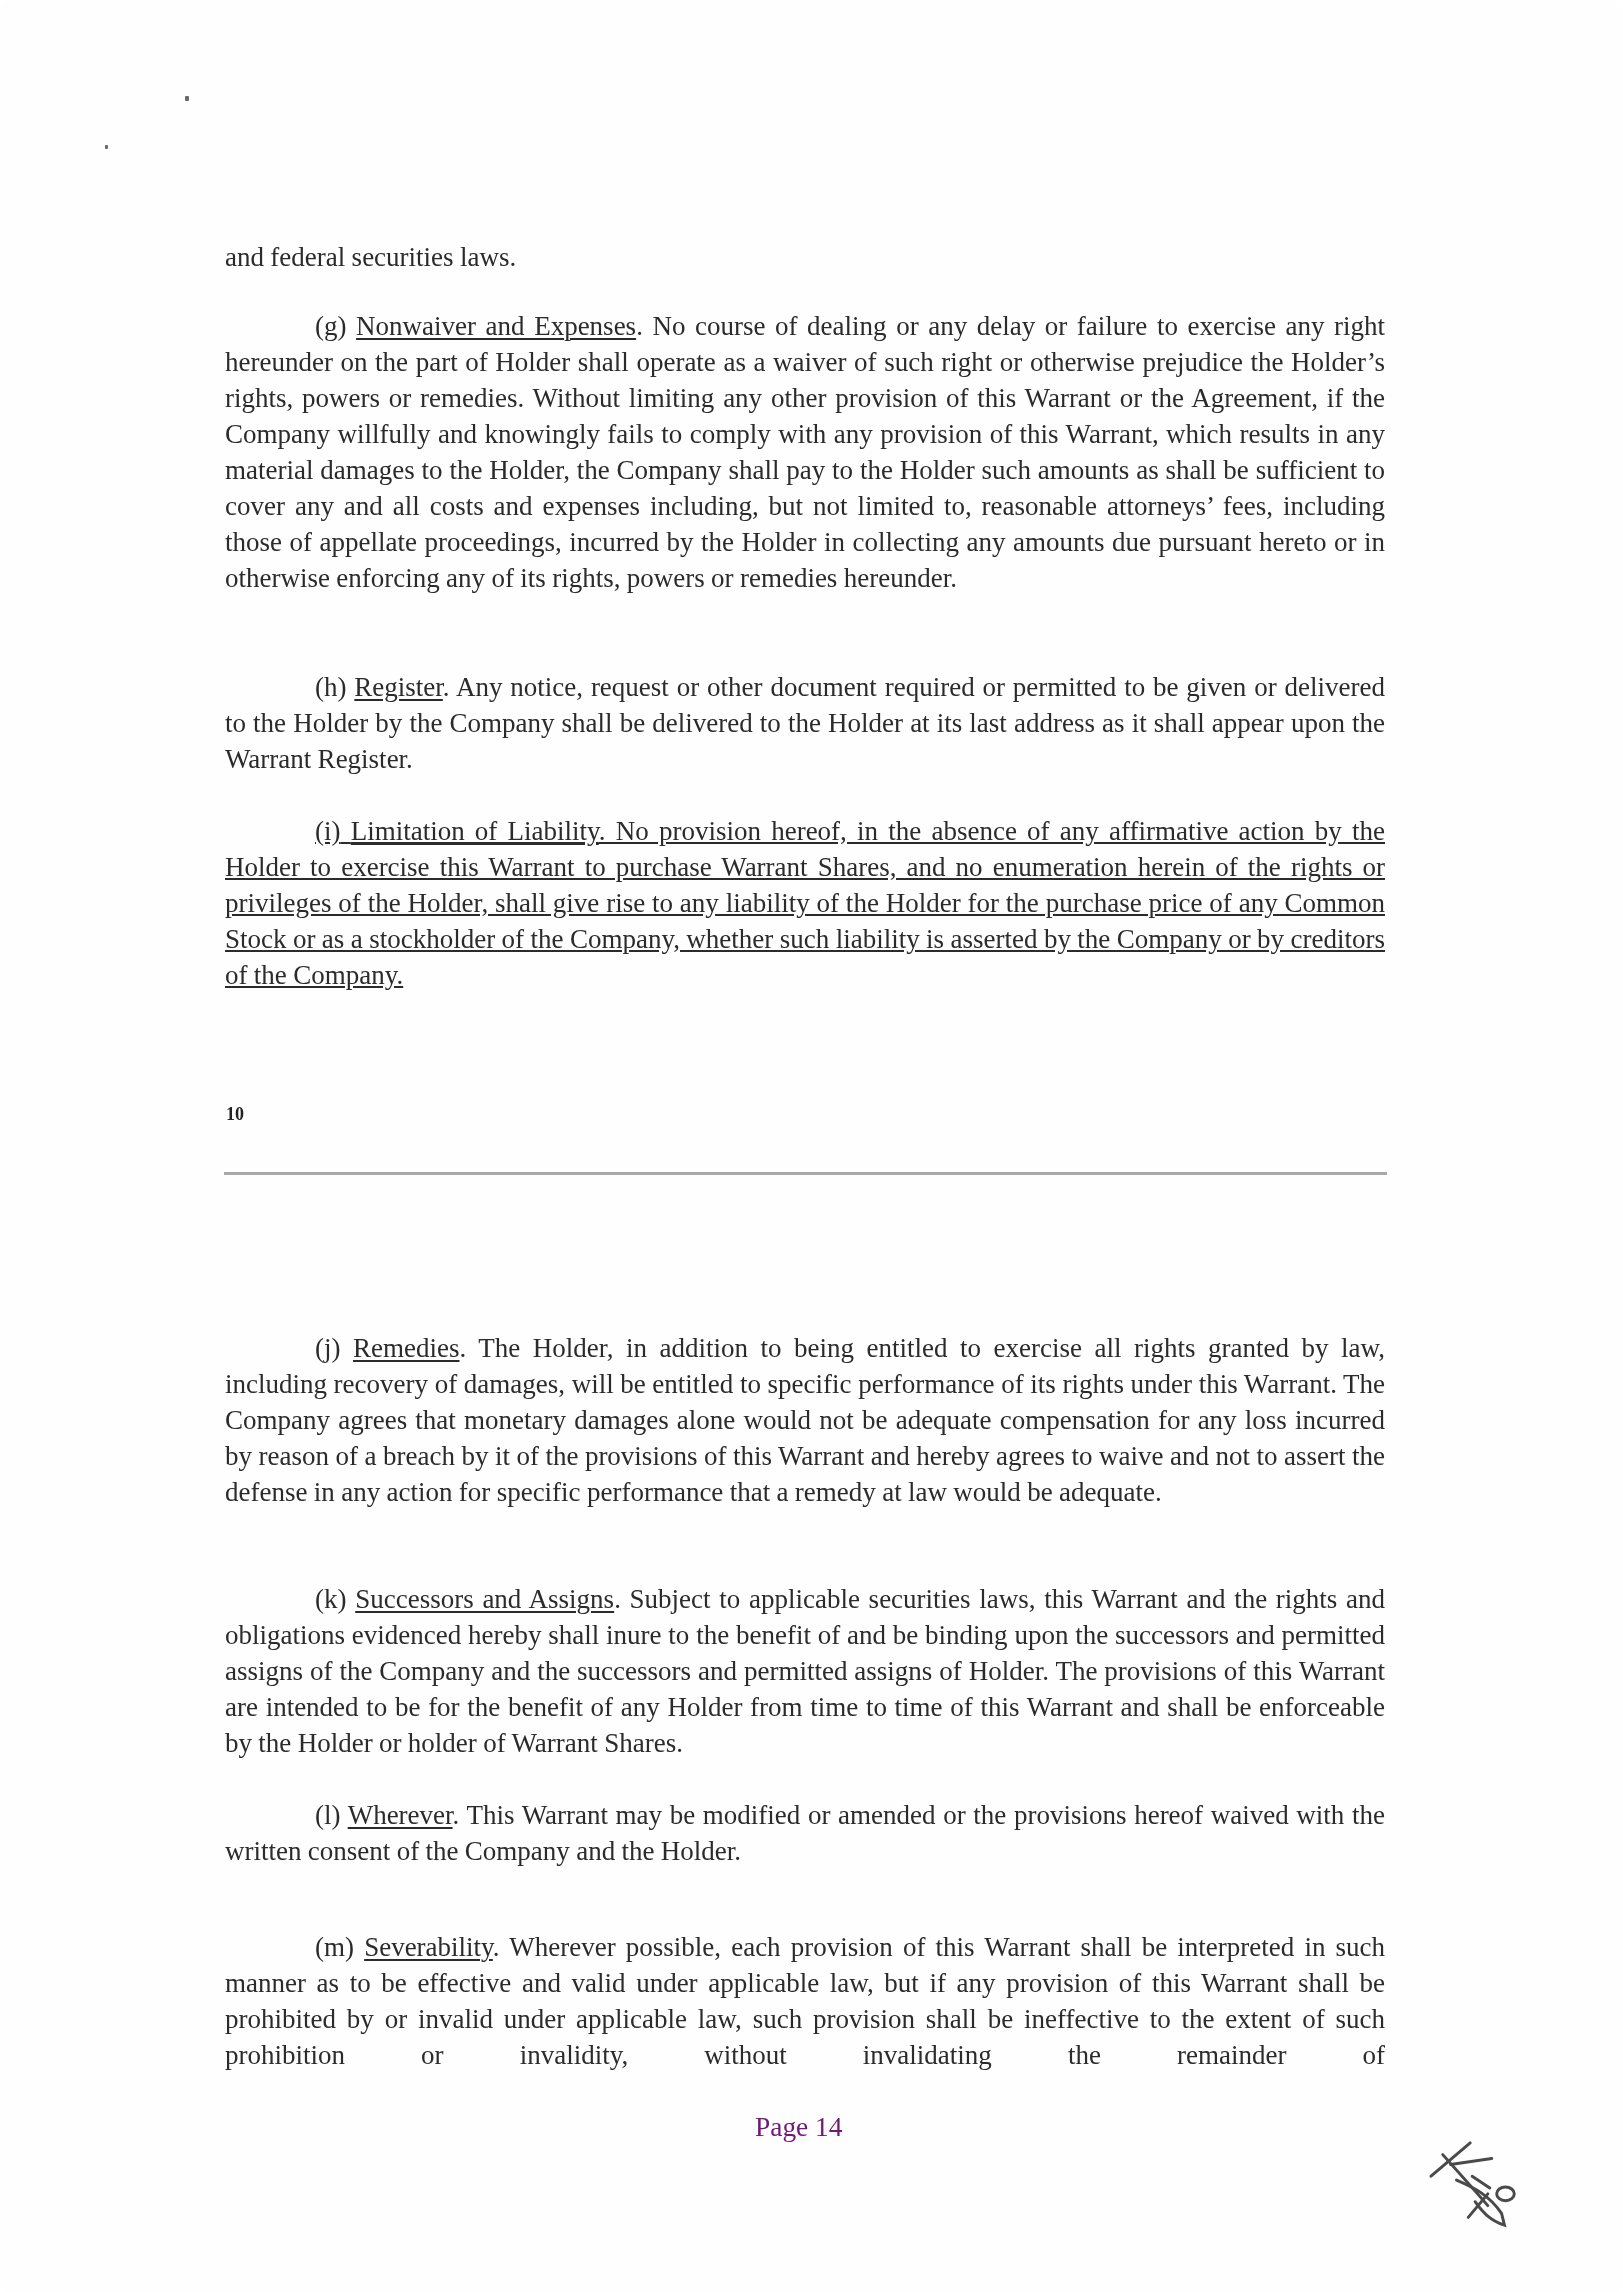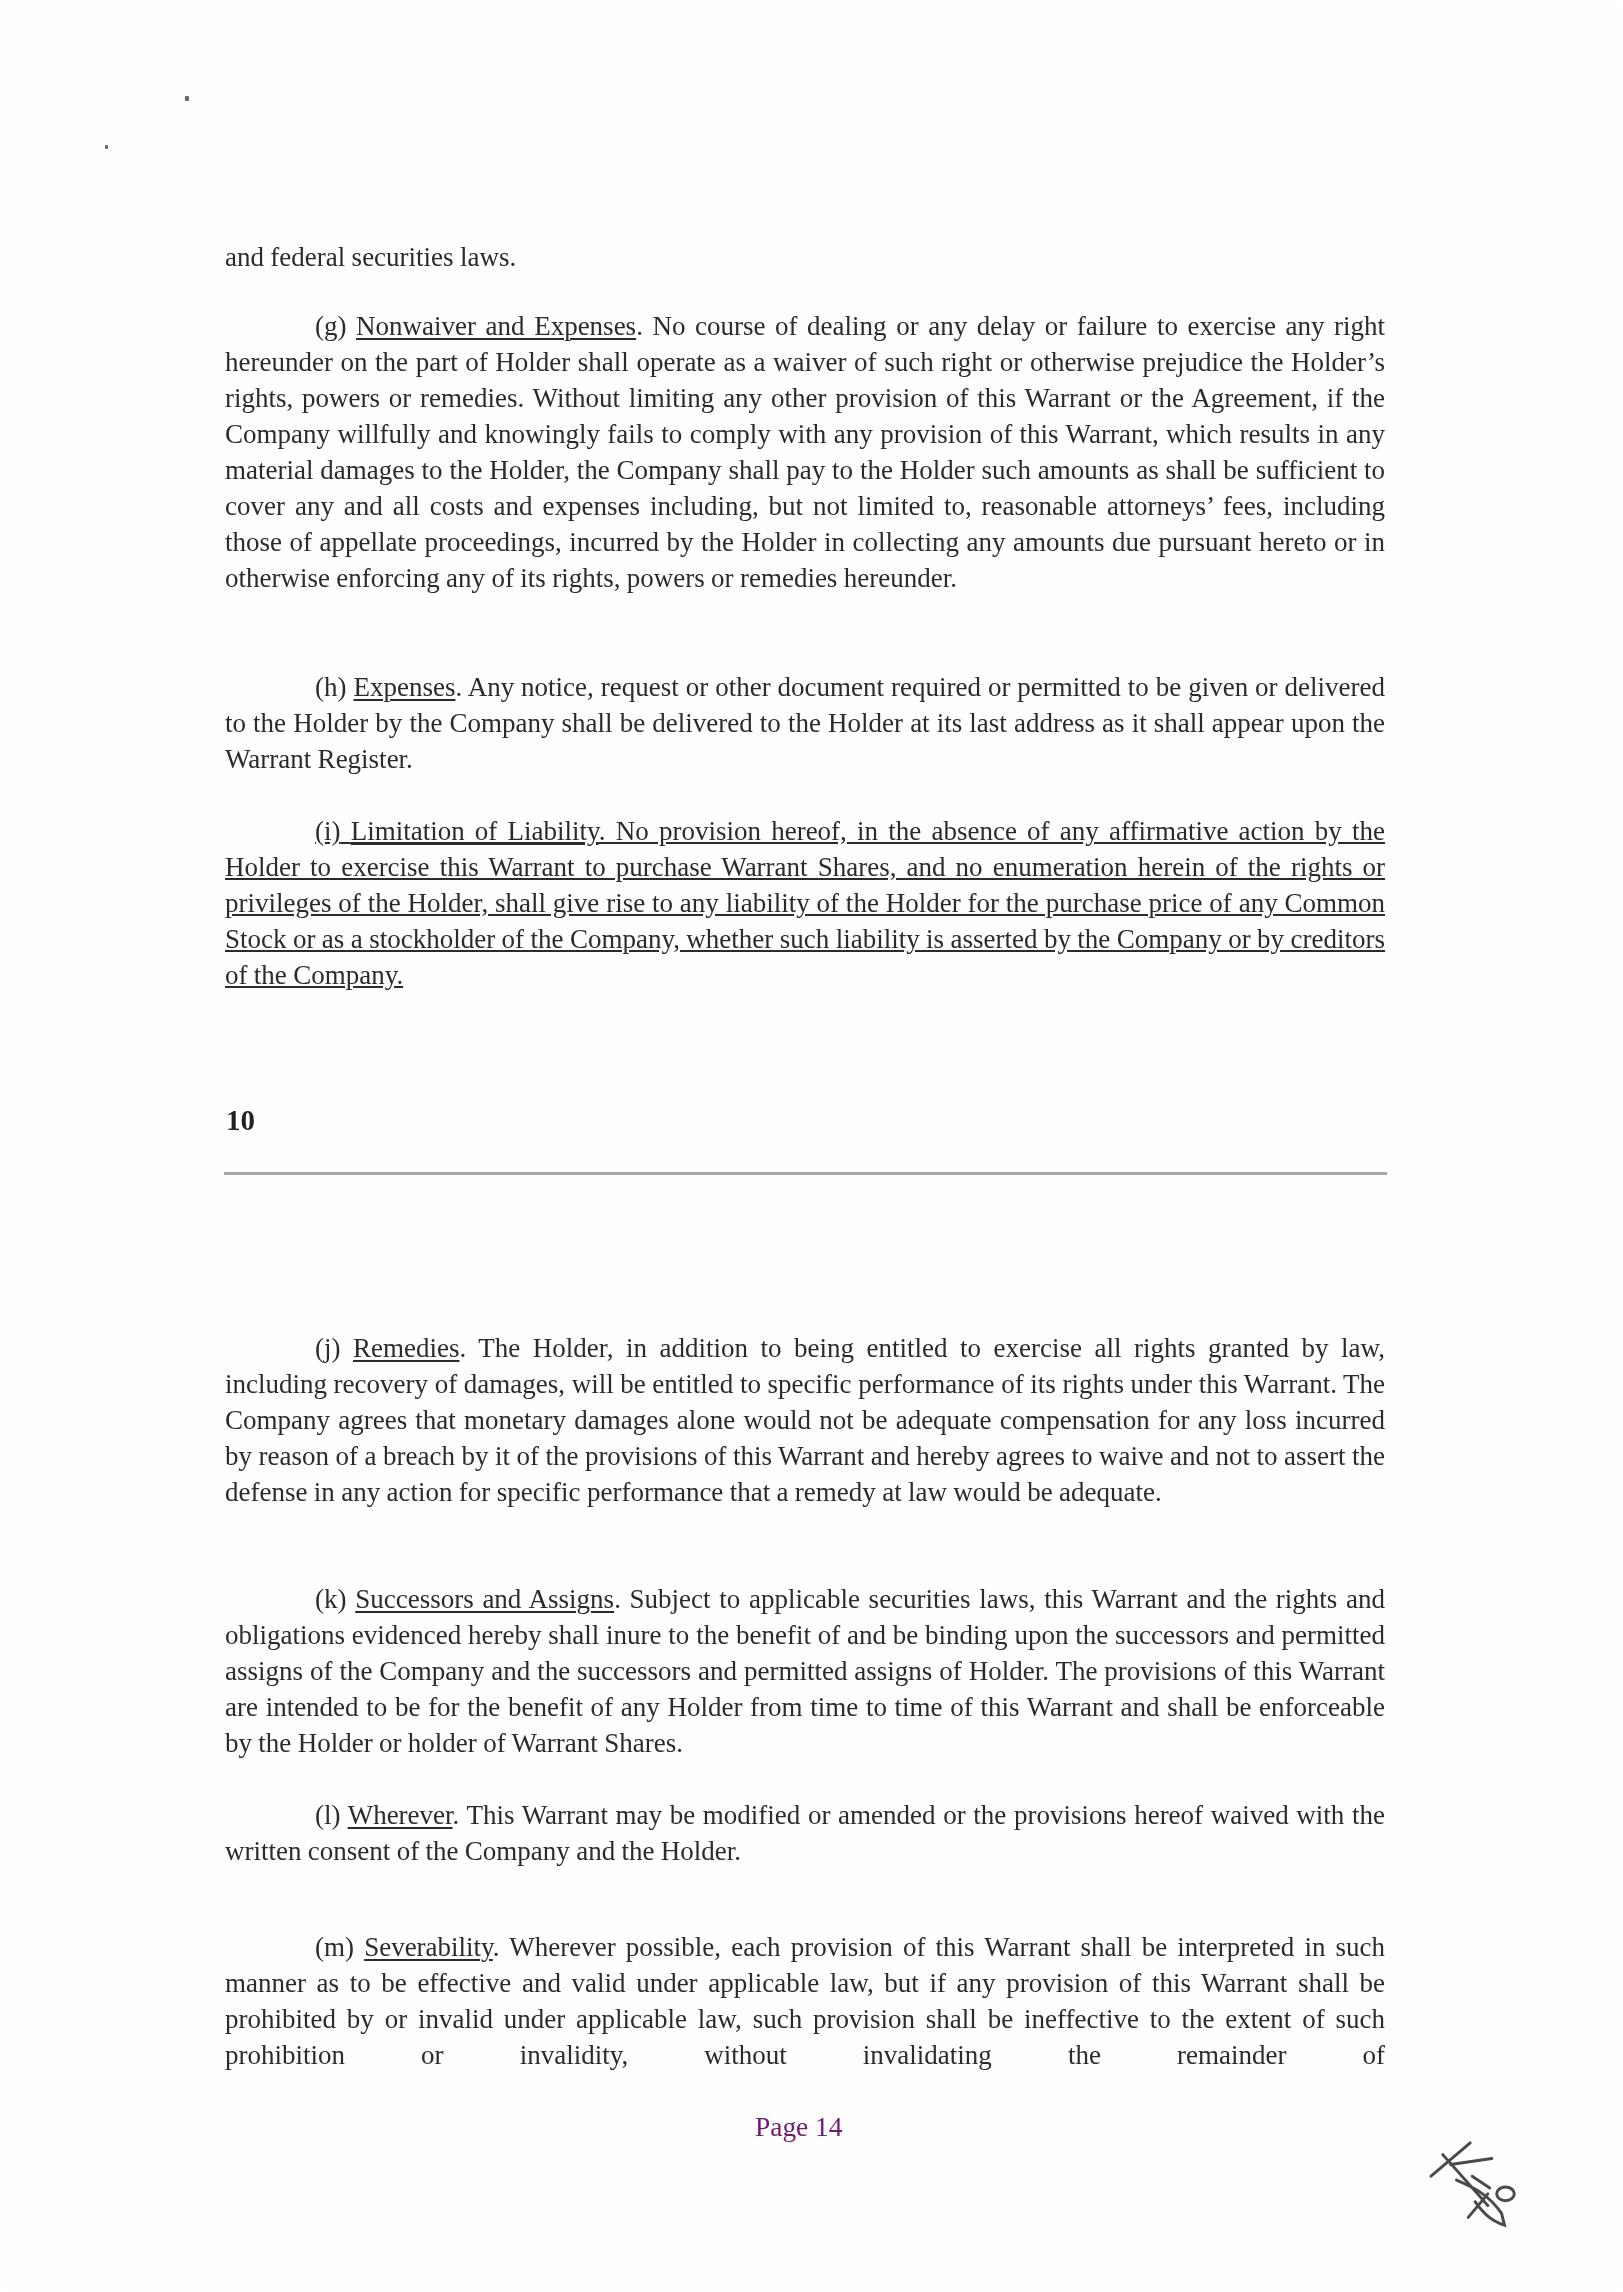--- a/index.html
+++ b/index.html
@@ -11,21 +11,21 @@
     font-family: "Liberation Serif", "DejaVu Serif", serif;
     font-size: 27px; line-height: 36px; color: #2b2b2b;
     text-align: justify; text-align-last: left;
     margin: 0; word-spacing: -0.4px;
   }
   .para.indent { text-indent: 90px; }
   .para .u { text-decoration: underline; text-underline-offset: 2.9px; text-decoration-thickness: 2px; }
   .pnum {
     position: absolute; left: 226px; top: 1104px;
     font-family: "Liberation Serif", "DejaVu Serif", serif;
-    font-size: 29px; font-weight: bold; color: #222222;
+    font-size: 18px; font-weight: bold; color: #222222;
   }
   .rule { position: absolute; left: 224px; top: 1172px; width: 1163px; height: 2.9px; background: #a9a9a9; }
   .footer {
     position: absolute; left: 755px; top: 2112px;
     font-family: "Liberation Serif", "DejaVu Serif", serif;
     font-size: 27.4px; color: #701a75;
   }
   .sig { position: absolute; left: 1421px; top: 2137px; width: 118px; height: 98px; }
 </style>
 </head>
@@ -38,21 +38,21 @@
 
   <p class="para" style="top:239px;">and federal securities laws.</p>
 
   <p class="para indent" style="top:308px;">
     <span>(g)</span>
     <span class="u">Nonwaiver and Expenses</span><span>. No course of dealing or any delay or failure to exercise any right hereunder on the part of Holder shall operate as a waiver of such right or otherwise prejudice the Holder’s rights, powers or remedies. Without limiting any other provision of this Warrant or the Agreement, if the Company willfully and knowingly fails to comply with any provision of this Warrant, which results in any material damages to the Holder, the Company shall pay to the Holder such amounts as shall be sufficient to cover any and all costs and expenses including, but not limited to, reasonable attorneys’ fees, including those of appellate proceedings, incurred by the Holder in collecting any amounts due pursuant hereto or in otherwise enforcing any of its rights, powers or remedies hereunder.</span>
   </p>
 
   <p class="para indent" style="top:669px;">
     <span>(h)</span>
-    <span class="u">Expenses</span><span>. Any notice, request or other document required or permitted to be given or delivered to the Holder by the Company shall be delivered to the Holder at its last address as it shall appear upon the Warrant Register.</span>
+    <span class="u">Register</span><span>. Any notice, request or other document required or permitted to be given or delivered to the Holder by the Company shall be delivered to the Holder at its last address as it shall appear upon the Warrant Register.</span>
   </p>
 
   <p class="para indent" style="top:813px;text-decoration:underline;">
     <span>(i)</span>
     <span class="u">Limitation of Liability</span><span>. No provision hereof, in the absence of any affirmative action by the Holder to exercise this Warrant to purchase Warrant Shares, and no enumeration herein of the rights or privileges of the Holder, shall give rise to any liability of the Holder for the purchase price of any Common Stock or as a stockholder of the Company, whether such liability is asserted by the Company or by creditors of the Company.</span>
   </p>
 
   <div class="pnum">10</div>
   <div class="rule"></div>
 

